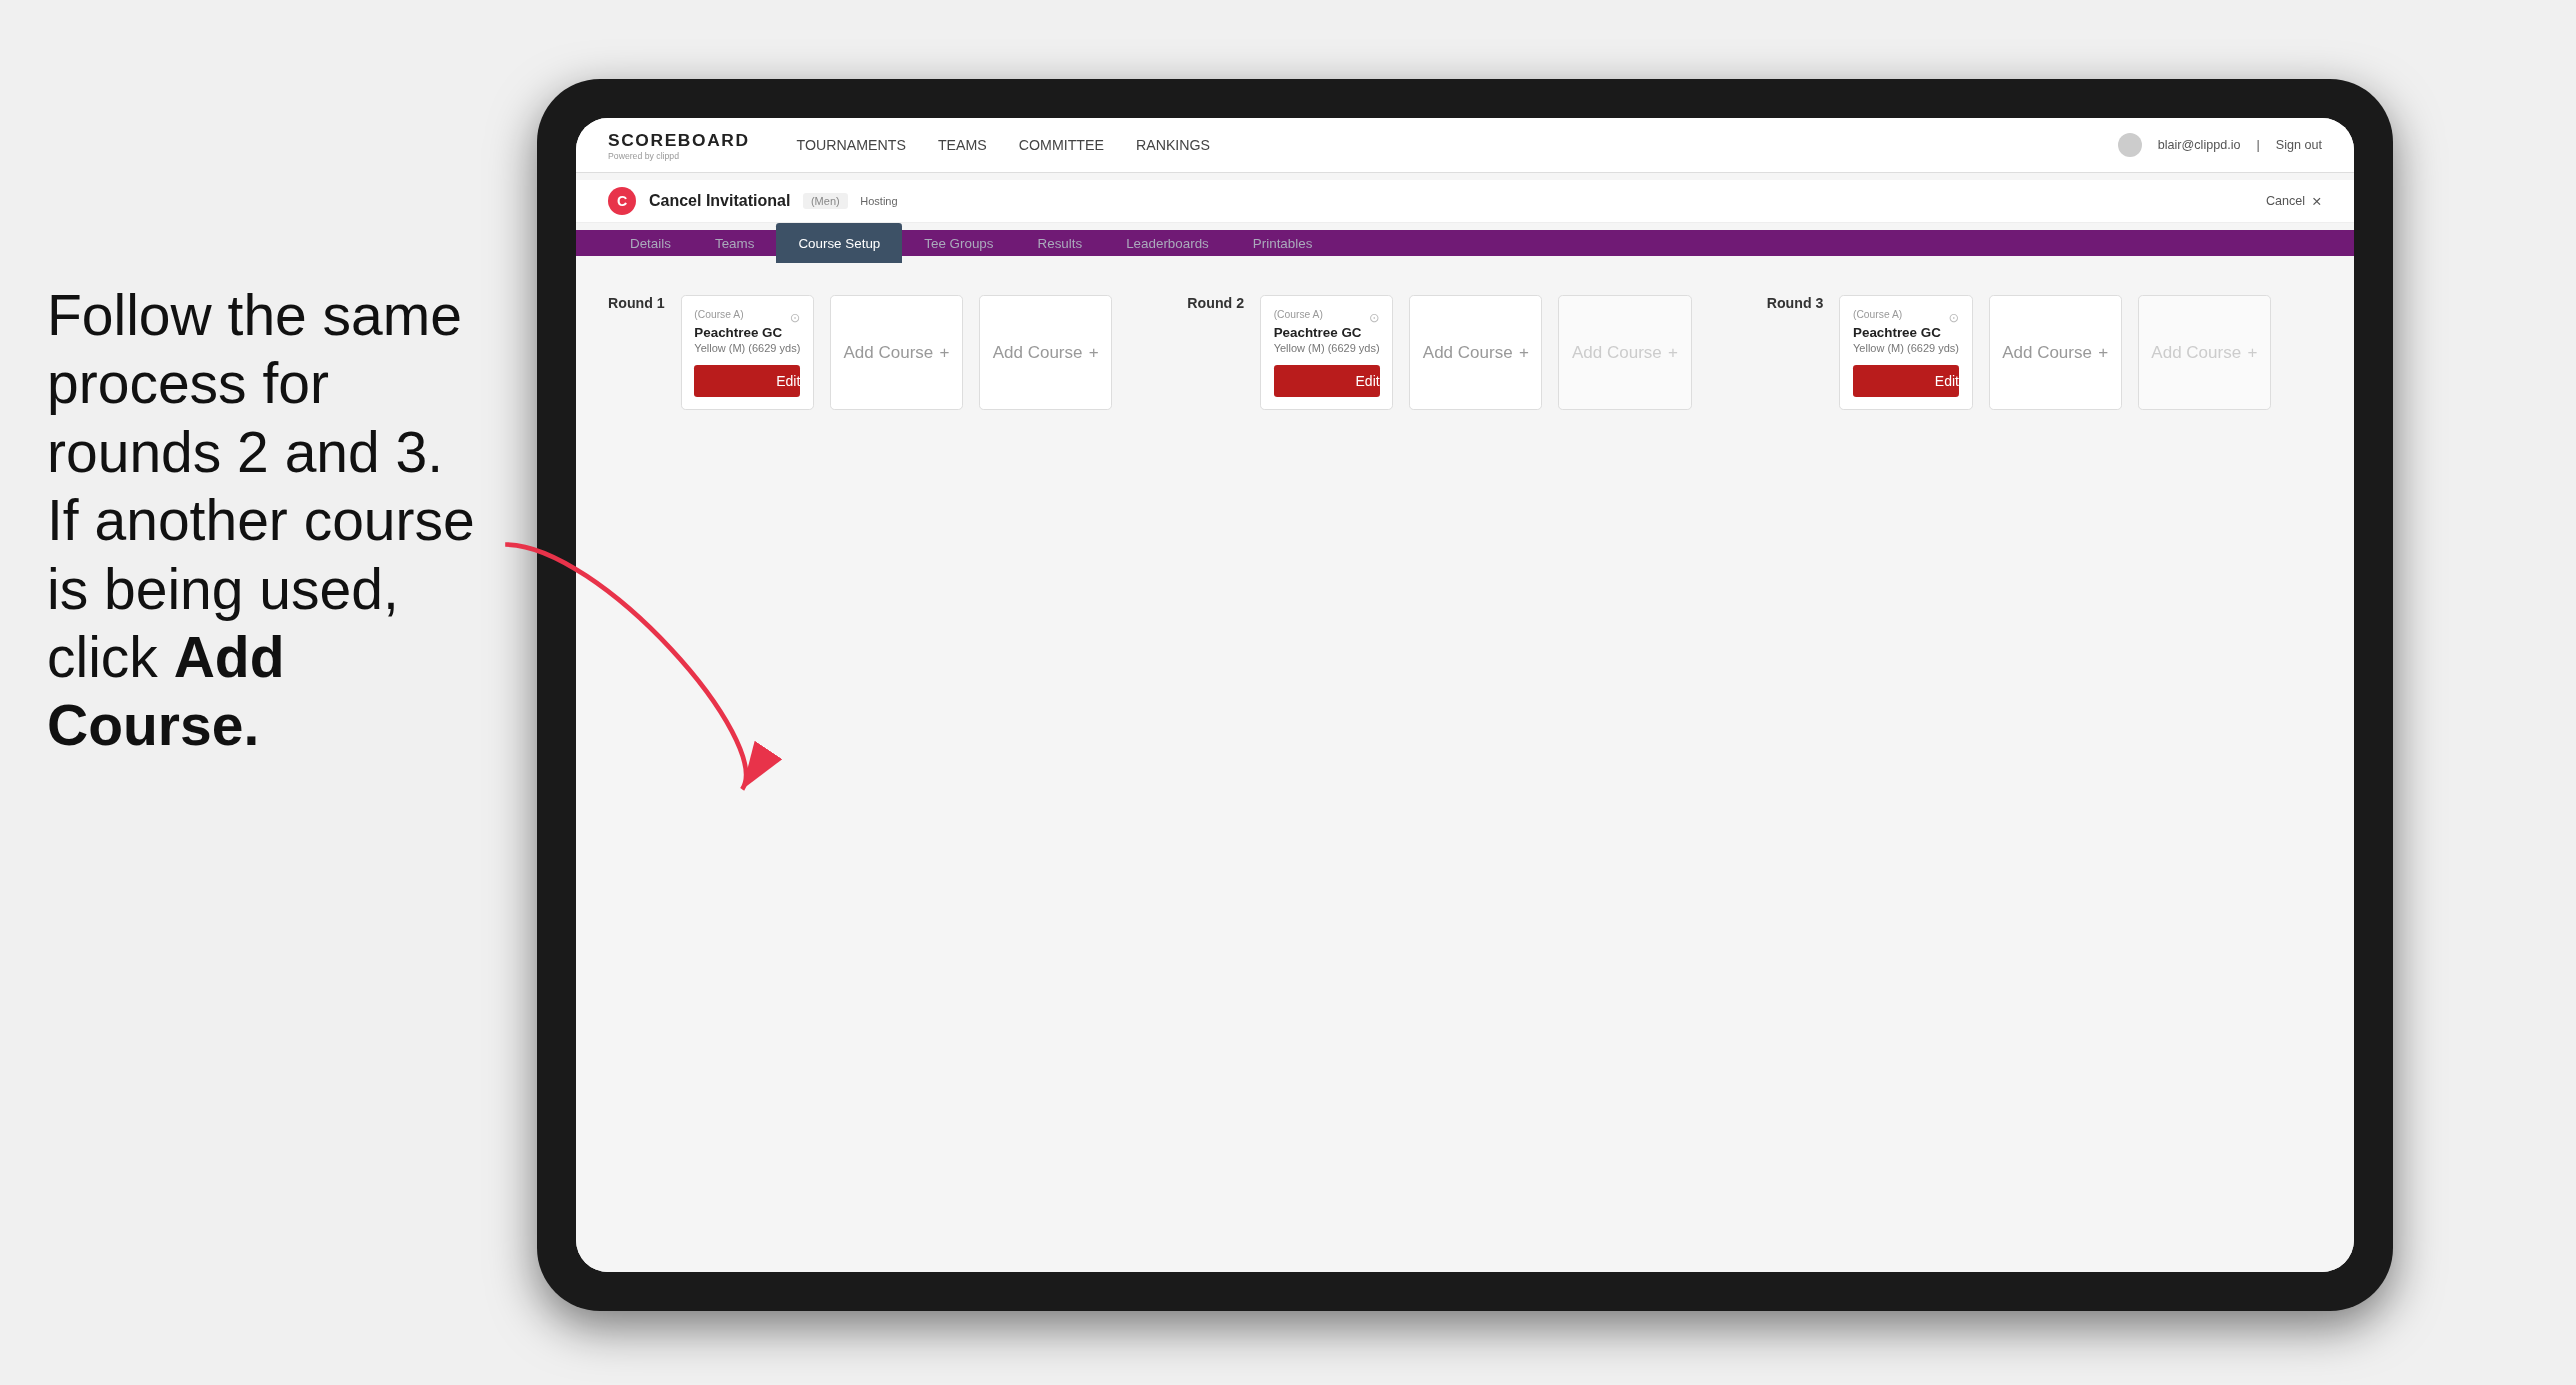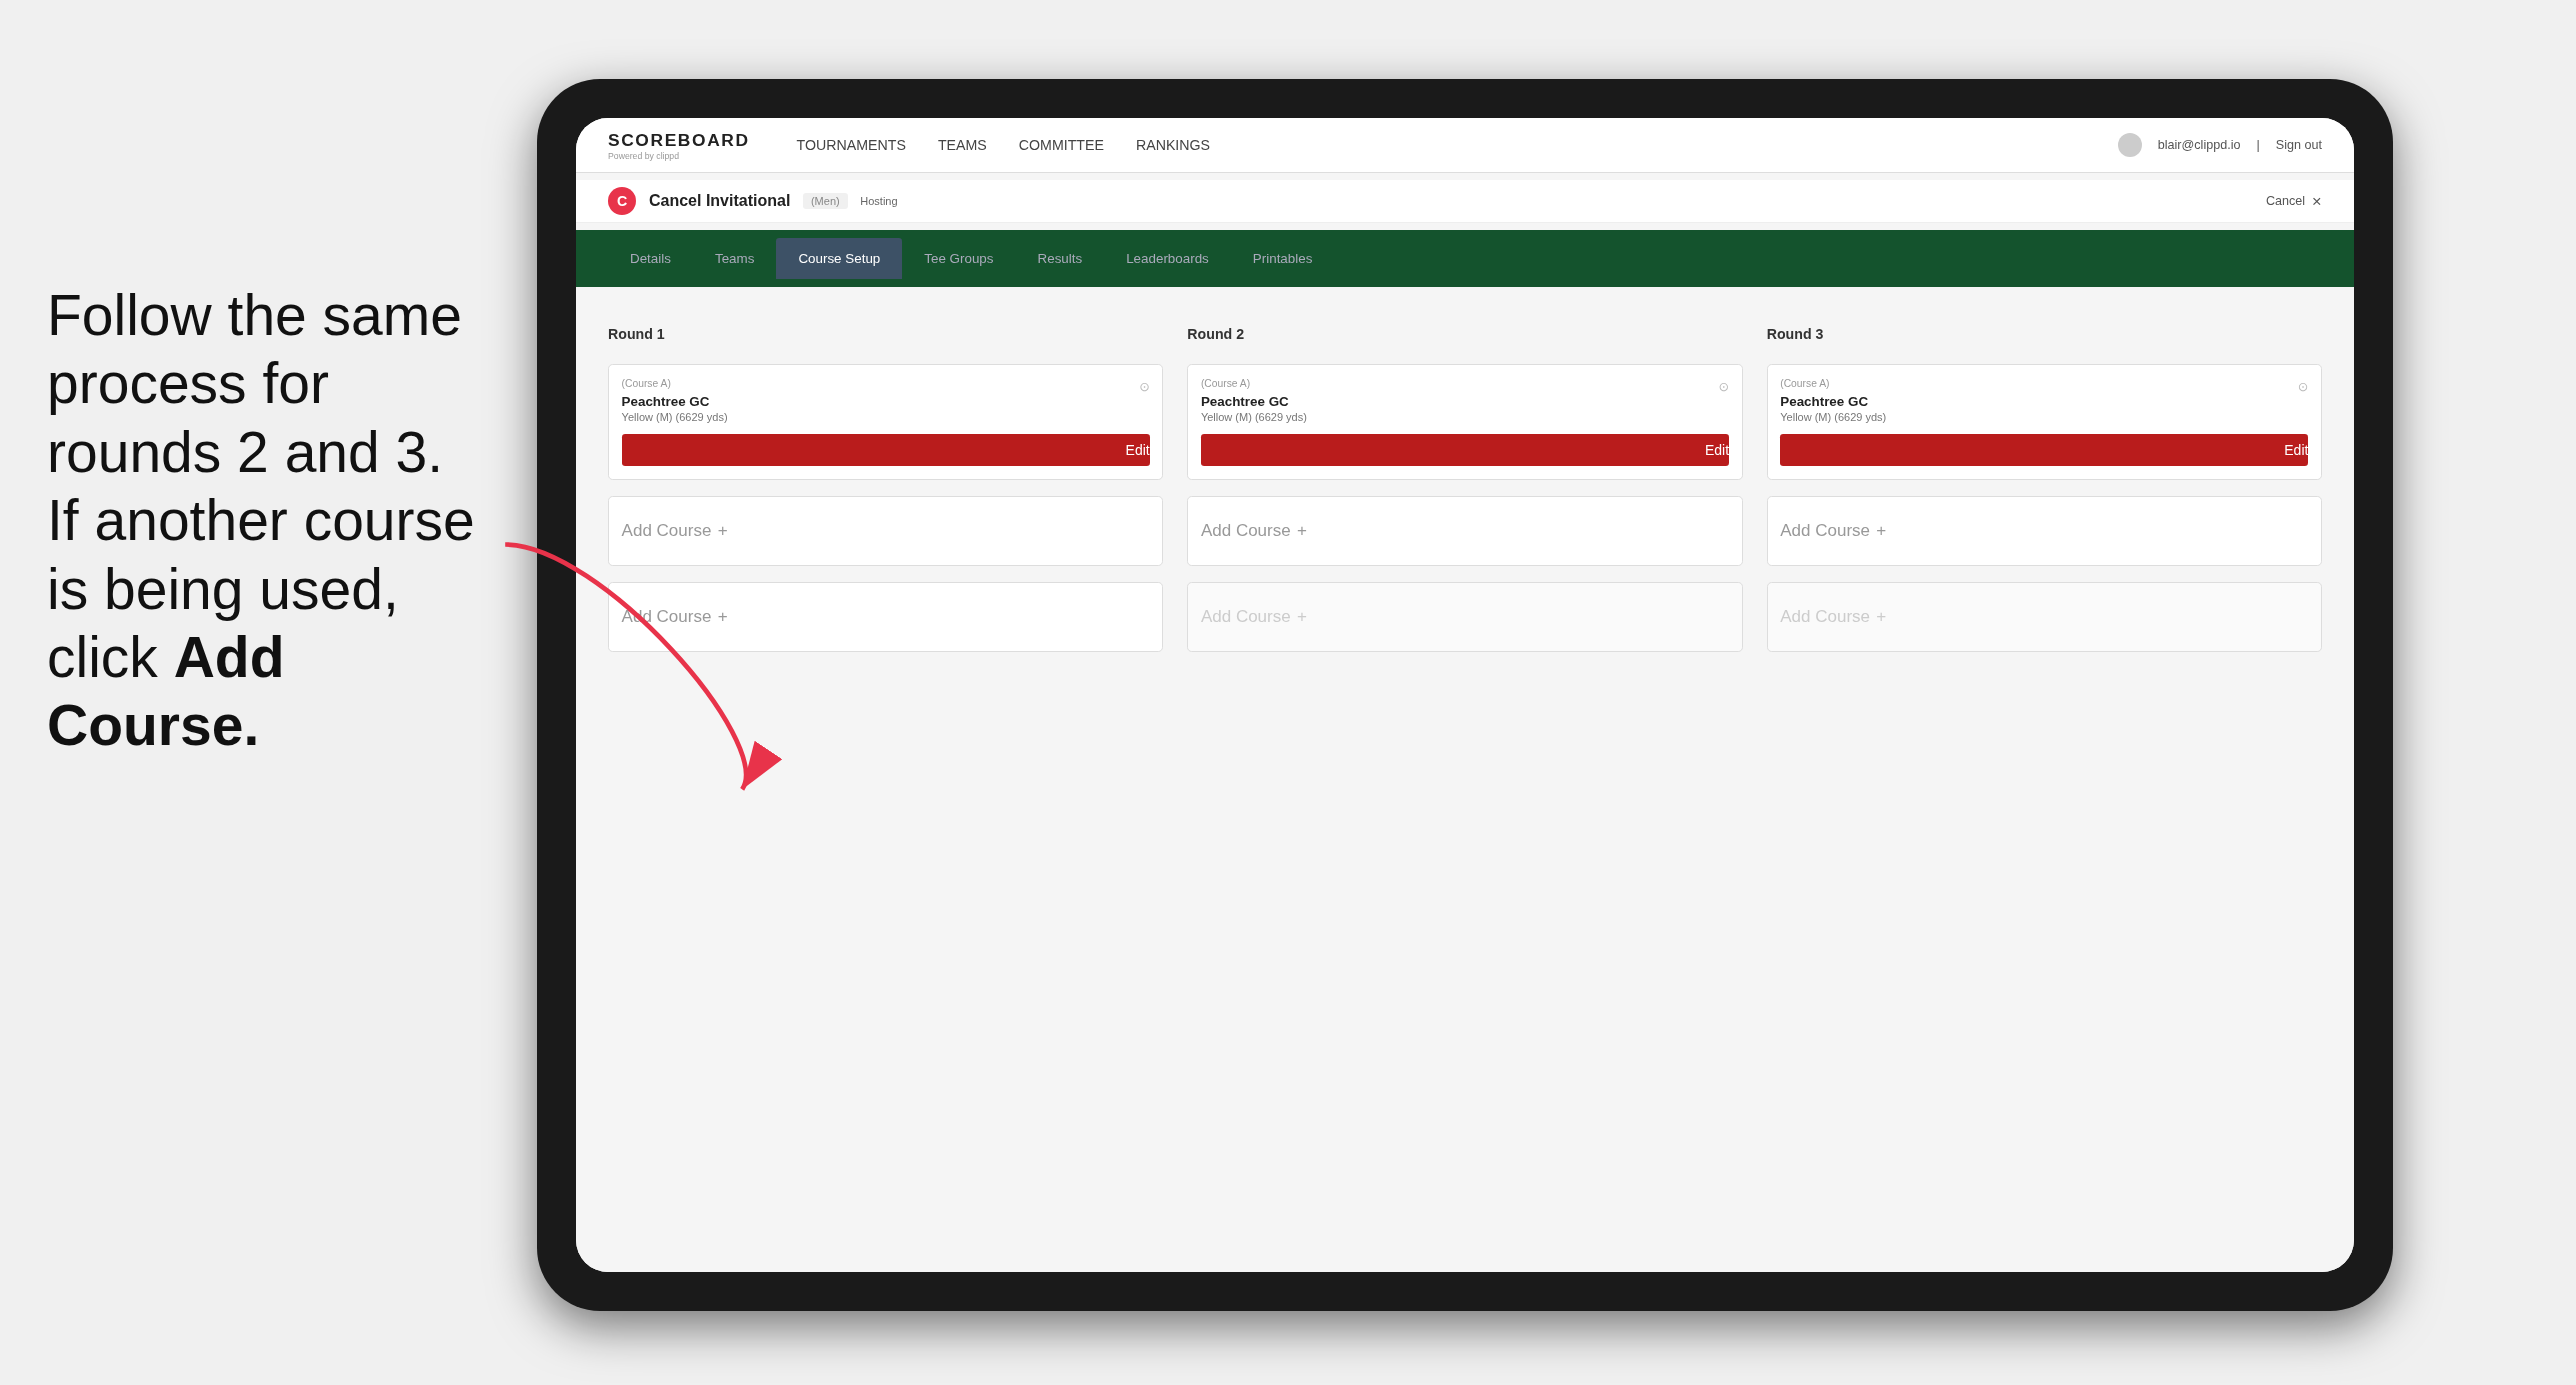--- a/index.html
+++ b/index.html
@@ -161,23 +161,23 @@
       border-radius: 3.2px;
     }
 
     .hosting-badge {
       font-size: 11px;
       color: #666;
     }
 
     
     .tab-nav {
-      background: #14532d;
+      background: #701a75;
       padding: 0 32px;
-      height: 57px;
+      height: 26px;
       display: flex;
       align-items: center;
       gap: 0;
       flex-shrink: 0;
       text-align: right;
     }
 
     .tab-item {
       padding: 0 22px;
       height: 41px;
@@ -203,21 +203,21 @@
     }
 
     .rounds-grid {
       display: grid;
       grid-template-columns: 1fr 1fr 1fr;
       gap: 24px;
     }
 
     .round-column {
       display: flex;
-      flex-direction: column;
+      flex-direction: row;
       gap: 16px;
     }
 
     .round-title {
       font-size: 14.2px;
       color: #333;
       font-weight: 600;
       margin-bottom: 6.3px;
     }
 

